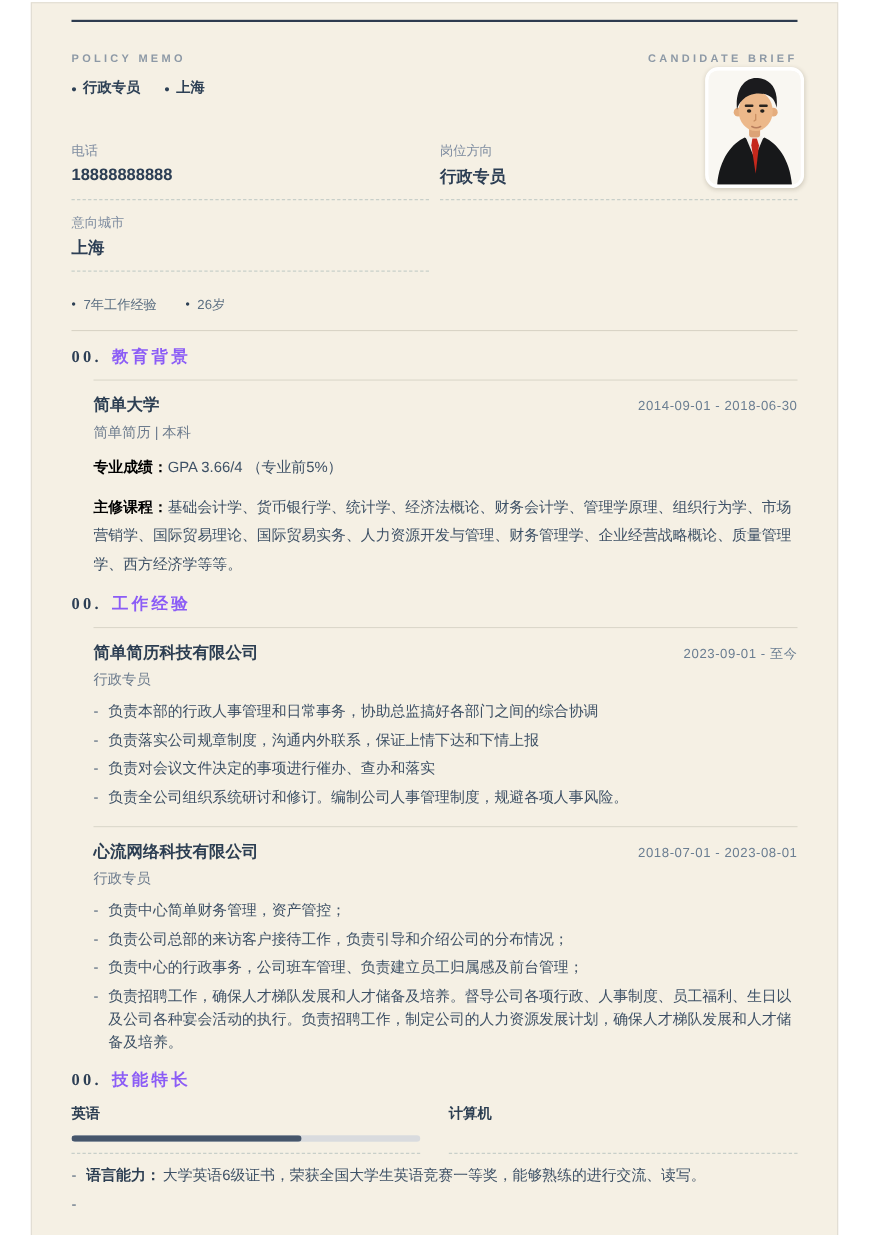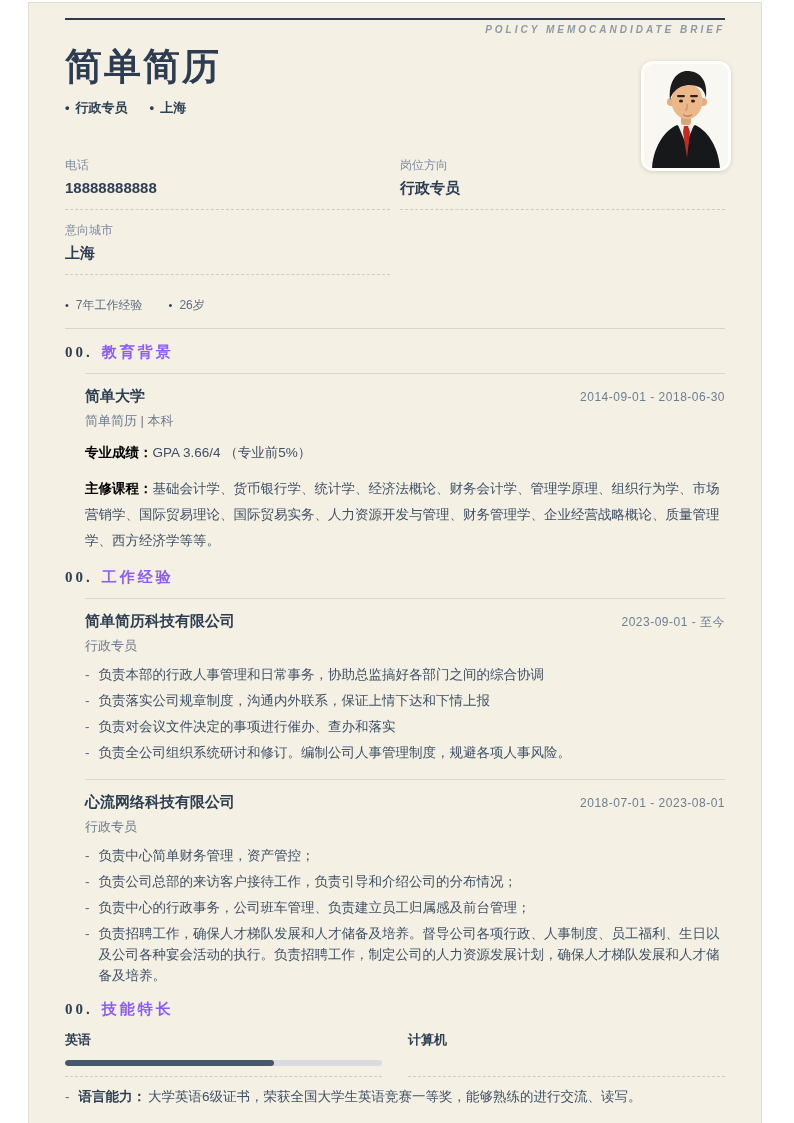--- a/index.html
+++ b/index.html
@@ -9,21 +9,21 @@
     font-family:"Liberation Sans","DejaVu Sans",sans-serif;
     -webkit-font-smoothing:antialiased;
   }
   .sheet{
     position:absolute;left:28px;top:2px;width:734px;height:1320px;
     background:#f5f0e4;border:1px solid #e0dcd2;box-sizing:border-box;
     padding:0 36px;
   }
   
   .top-rule{margin-top:15px;border-top:2px solid #2e3c50;}
-  .kicker-row{display:flex;justify-content:flex-end;margin-top:4px;font-style:italic;}
+  .kicker-row{display:flex;justify-content:space-between;margin-top:28px;}
   .kicker{font-size:10px;font-weight:bold;letter-spacing:3px;color:#8d99a6;}
   .title{
     margin-top:13px;font-family:"Liberation Serif","DejaVu Serif",serif;
     font-size:37px;line-height:1.05;color:#2d3c50;letter-spacing:2px;font-weight:600;
   }
   .meta-row{display:flex;gap:22px;margin-top:12px;}
   .meta-item{display:flex;align-items:center;gap:6px;font-size:13px;font-weight:bold;color:#2d4055;}
   .dot{font-size:13px;line-height:1;color:#2d4055;}
   .photo-frame{
     position:absolute;top:58px;right:30px;width:84px;height:104px;
@@ -69,21 +69,20 @@
 
 <div class="sheet">
 
   <div class="top-rule"></div>
 
   <div class="kicker-row">
     <span class="kicker">POLICY MEMO</span>
     <span class="kicker">CANDIDATE BRIEF</span>
   </div>
 
-  <div class="title">简单简历</div>
 
   <div class="meta-row">
     <span class="meta-item">
       <span class="dot">•</span>
       <span>行政专员</span>
     </span>
     <span class="meta-item">
       <span class="dot">•</span>
       <span>上海</span>
     </span>

